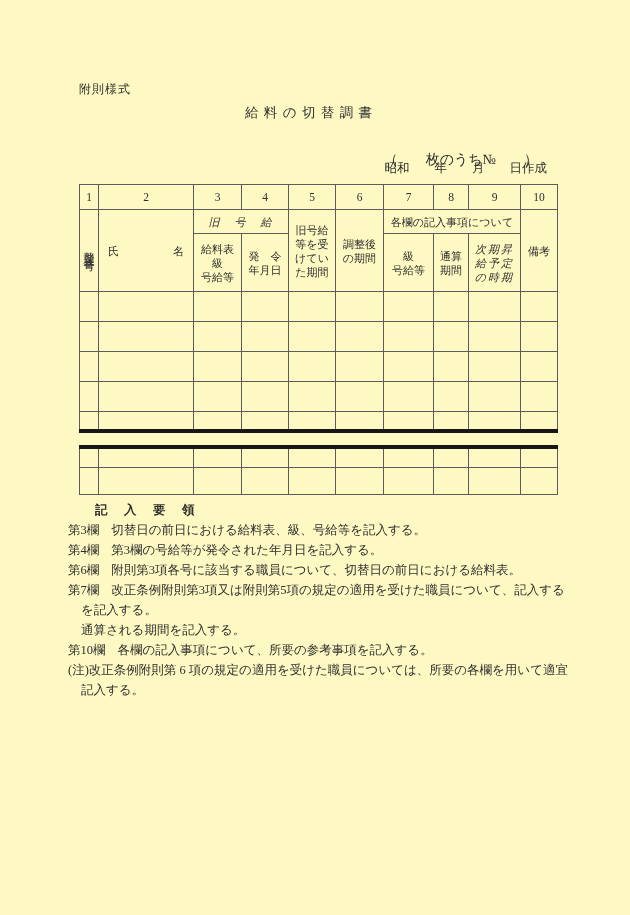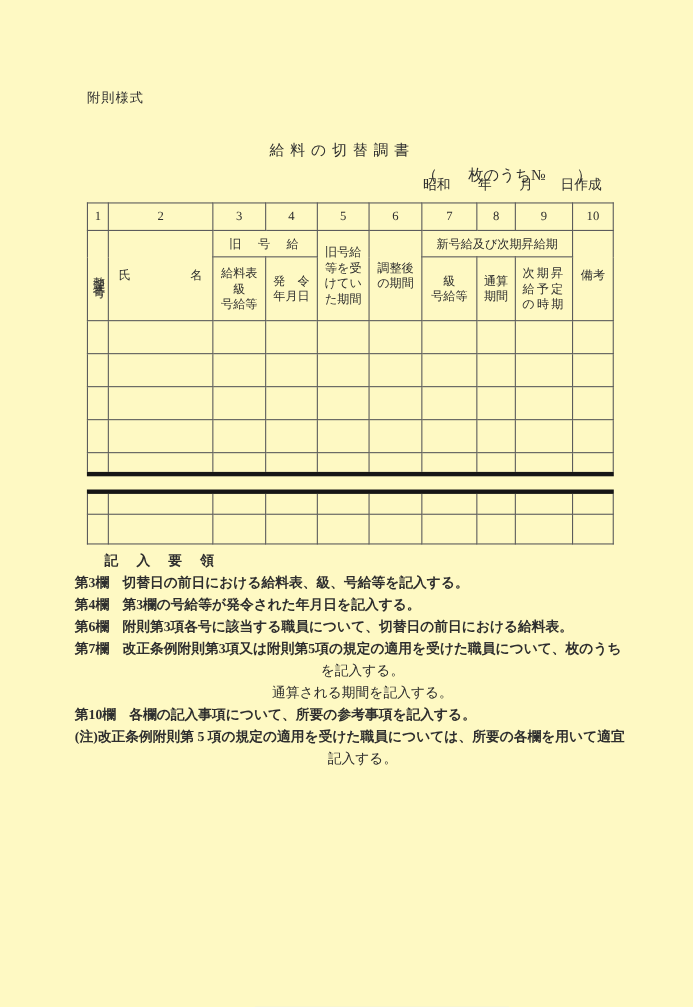--- a/index.html
+++ b/index.html
@@ -13,21 +13,21 @@
     margin:0 auto;
     background:#fef9c3;
     color:#2e2e2e;
     overflow:hidden;
   }
   .form-label{
     position:absolute;left:79px;top:81px;
     font-size:12px;letter-spacing:1px;
   }
   .doc-title{
-    position:absolute;left:79px;top:128px;width:460px;
+    position:absolute;left:79px;top:104px;width:460px;
     text-align:center;font-size:13.5px;letter-spacing:1px;
   }
   .sheet-count{
     position:absolute;right:92px;top:151px;
     font-size:14px;
     text-align:center;
   }
   .date-line{
     position:absolute;right:83px;top:160px;
     font-size:12.5px;
@@ -62,33 +62,33 @@
   tr.r18 td{height:18px;}
   tr.r26 td{height:26px;}
   .vtext{
     writing-mode:vertical-rl;text-orientation:upright;
     display:inline-block;letter-spacing:3px;font-size:11px;
   }
   .name-cell{
     display:flex;justify-content:space-between;
     padding:0 9px;align-items:center;height:100%;
   }
-  .ls2{letter-spacing:2px;}
+  .ls2{letter-spacing:2px;font-style:italic;}
   
   .notes{
     position:absolute;left:68px;top:500px;width:510px;
     font-size:12.5px;line-height:20px;
   }
   .notes-heading{
     margin-left:27px;letter-spacing:2px;margin-bottom:0;font-weight:bold;
   }
-  .note-line{white-space:nowrap;font-weight:bold;}
+  .note-line{white-space:nowrap;}
   .note-label{display:inline-block;}
   .note-label.gap{margin-right:12px;}
-  .note-cont{margin-left:13px;text-align:center;}
+  .note-cont{margin-left:13px;}
 </style>
 </head>
 <body>
 
 <div class="sheet">
 
   <div class="form-label">附則様式</div>
   <div class="doc-title">給 料 の 切 替 調 書</div>
   <div class="sheet-count">（　　枚のうち№　　）</div>
   <div class="date-line">昭和　　年　　月　　日作成</div>
@@ -132,21 +132,21 @@
         <td rowspan="2">
               <span class="multi">旧号給
 等を受
 けてい
 た期間</span>
             </td>
         <td rowspan="2">
               <span class="multi">調整後
 の期間</span>
             </td>
-        <td colspan="3">新号給及び次期昇給期</td>
+        <td colspan="3">各欄の記入事項について</td>
         <td rowspan="2">備考</td>
       </tr>
       <tr class="sub">
         <td>
               <span class="multi">給料表
 級
 号給等</span>
             </td>
         <td>
               <span class="multi">発　令
@@ -279,26 +279,26 @@
     <div class="note-line">
       <span class="note-label gap">第3欄</span><span class="note-text">切替日の前日における給料表、級、号給等を記入する。</span>
     </div>
     <div class="note-line">
       <span class="note-label gap">第4欄</span><span class="note-text">第3欄の号給等が発令された年月日を記入する。</span>
     </div>
     <div class="note-line">
       <span class="note-label gap">第6欄</span><span class="note-text">附則第3項各号に該当する職員について、切替日の前日における給料表。</span>
     </div>
     <div class="note-line">
-      <span class="note-label gap">第7欄</span><span class="note-text">改正条例附則第3項又は附則第5項の規定の適用を受けた職員について、枚のうち</span>
+      <span class="note-label gap">第7欄</span><span class="note-text">改正条例附則第3項又は附則第5項の規定の適用を受けた職員について、記入する</span>
     </div>
     <div class="note-cont">を記入する。</div>
     <div class="note-cont">通算される期間を記入する。</div>
     <div class="note-line">
       <span class="note-label gap">第10欄</span><span class="note-text">各欄の記入事項について、所要の参考事項を記入する。</span>
     </div>
     <div class="note-line">
-      <span class="note-label">(注)</span><span class="note-text">改正条例附則第 5 項の規定の適用を受けた職員については、所要の各欄を用いて適宜</span>
+      <span class="note-label">(注)</span><span class="note-text">改正条例附則第 6 項の規定の適用を受けた職員については、所要の各欄を用いて適宜</span>
     </div>
     <div class="note-cont">記入する。</div>
   </div>
 
 </div>
 
 </body></html>

